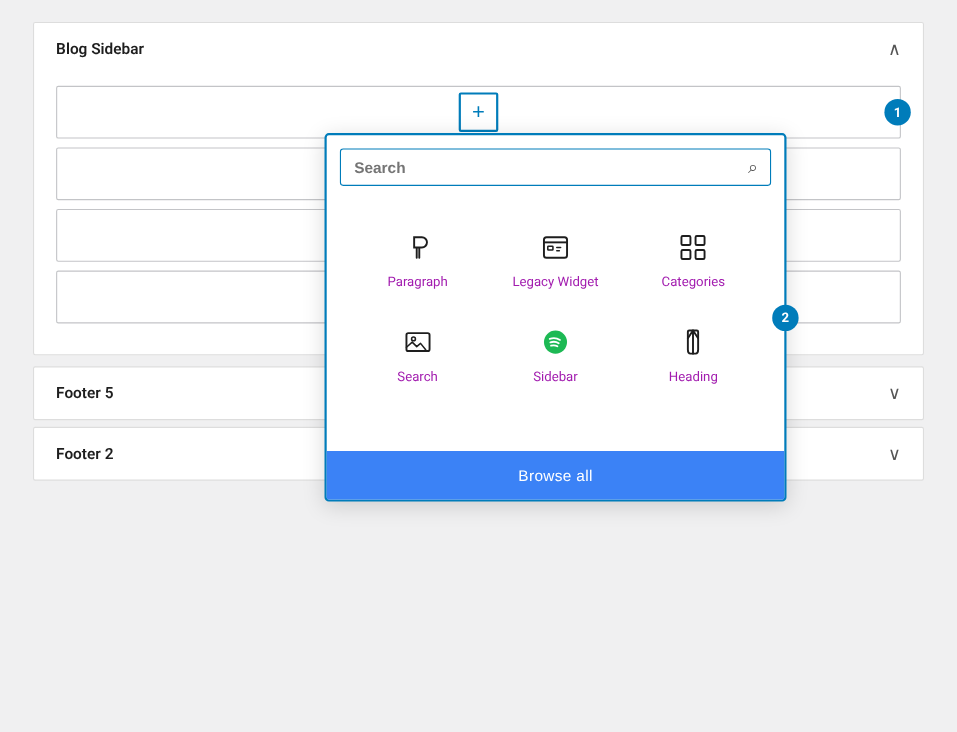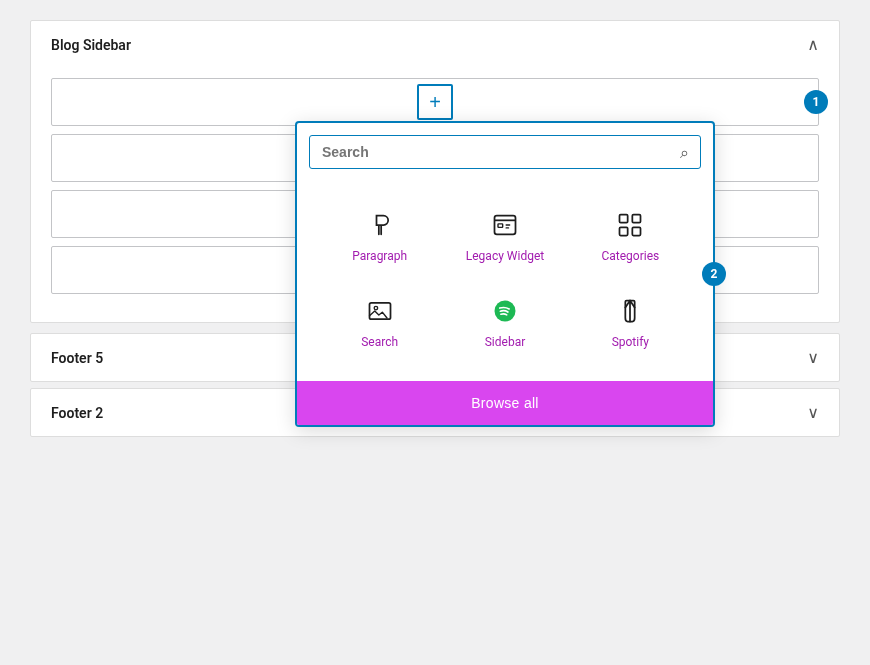--- a/index.html
+++ b/index.html
@@ -186,29 +186,30 @@
     }
 
     .block-label {
       font-size: 12px;
       color: #a21caf;
       text-align: right;
     }
 
     .browse-all-btn {
       width: 100%;
-      background: #d946ef;
+      background: #3b82f6;
       color: #fff;
       border: none;
       padding: 14px;
       font-size: 14px;
       font-weight: 500;
       cursor: pointer;
       letter-spacing: 0.3px;
       border-radius: 0 0 2px 2px;
+      margin-top: 29px;
     }
 
     
     .badge-circle-2 {
       width: 24px;
       height: 24px;
       border-radius: 50%;
       background: #007cba;
       color: #fff;
       font-size: 12px;
@@ -328,21 +329,21 @@
               <span class="block-label">Sidebar</span>
             </div>
 
             <div class="block-item">
               <div class="block-icon">
                 <svg width="28" height="28" viewBox="0 0 24 24" fill="none" xmlns="http://www.w3.org/2000/svg">
                   <path d="M12 3L12 21M12 3L8 9M12 3L16 9" stroke="#1e1e1e" stroke-width="1.5" stroke-linecap="round" stroke-linejoin="round"></path>
                   <path fill-rule="evenodd" clip-rule="evenodd" d="M9 3h6c0.5 0 1 0.4 1 1v14c0 1.7-0.8 3-2 3H10c-1.2 0-2-1.3-2-3V4c0-0.6 0.4-1 1-1z" stroke="#1e1e1e" stroke-width="1.5"></path>
                 </svg>
               </div>
-              <span class="block-label">Spotify</span>
+              <span class="block-label">Heading</span>
             </div>
 
           </div>
 
           <button class="browse-all-btn">Browse all</button>
         </div>
       </div>
 
       <div class="widget-row"></div>
 

